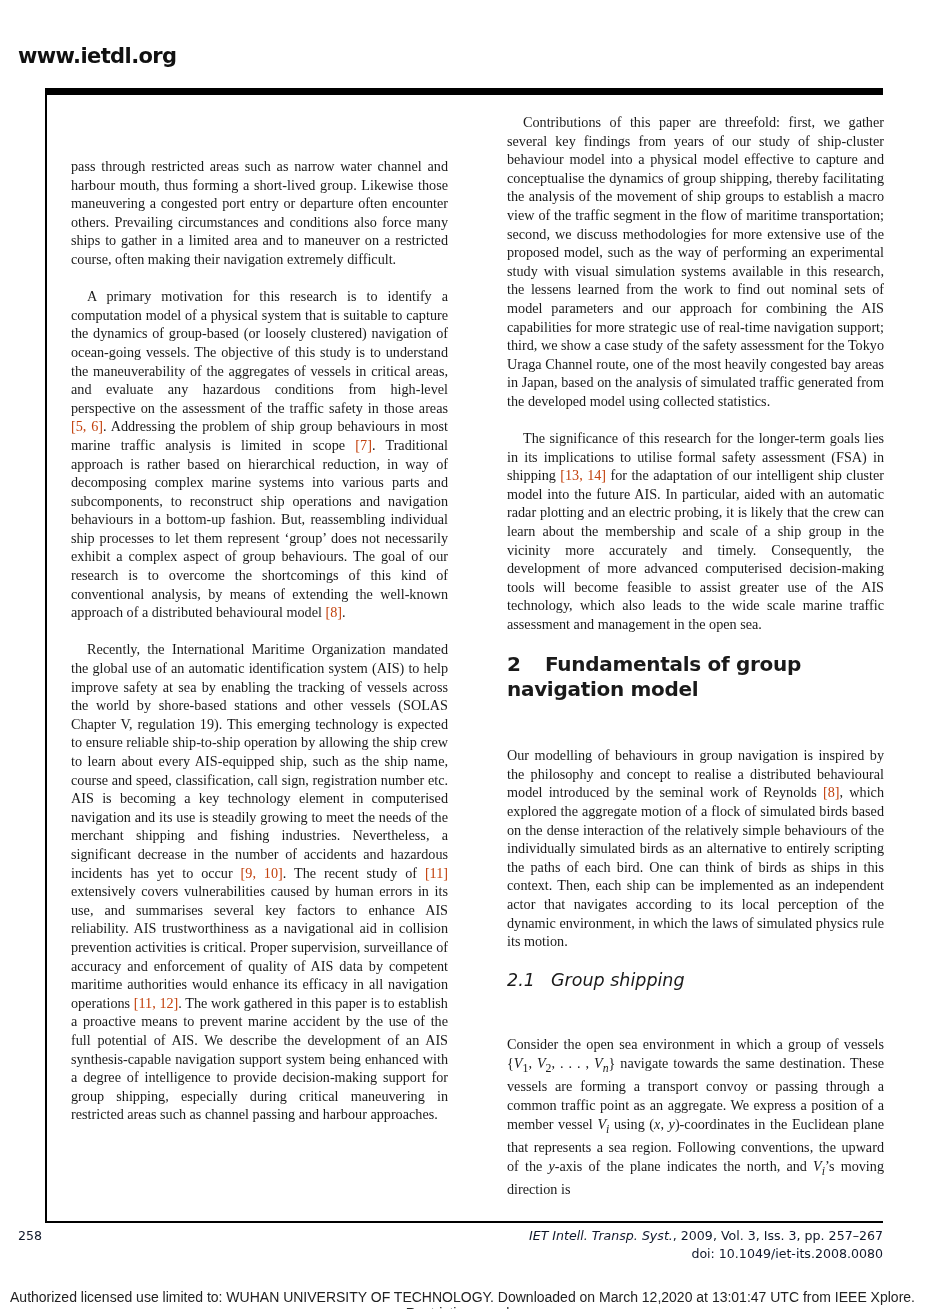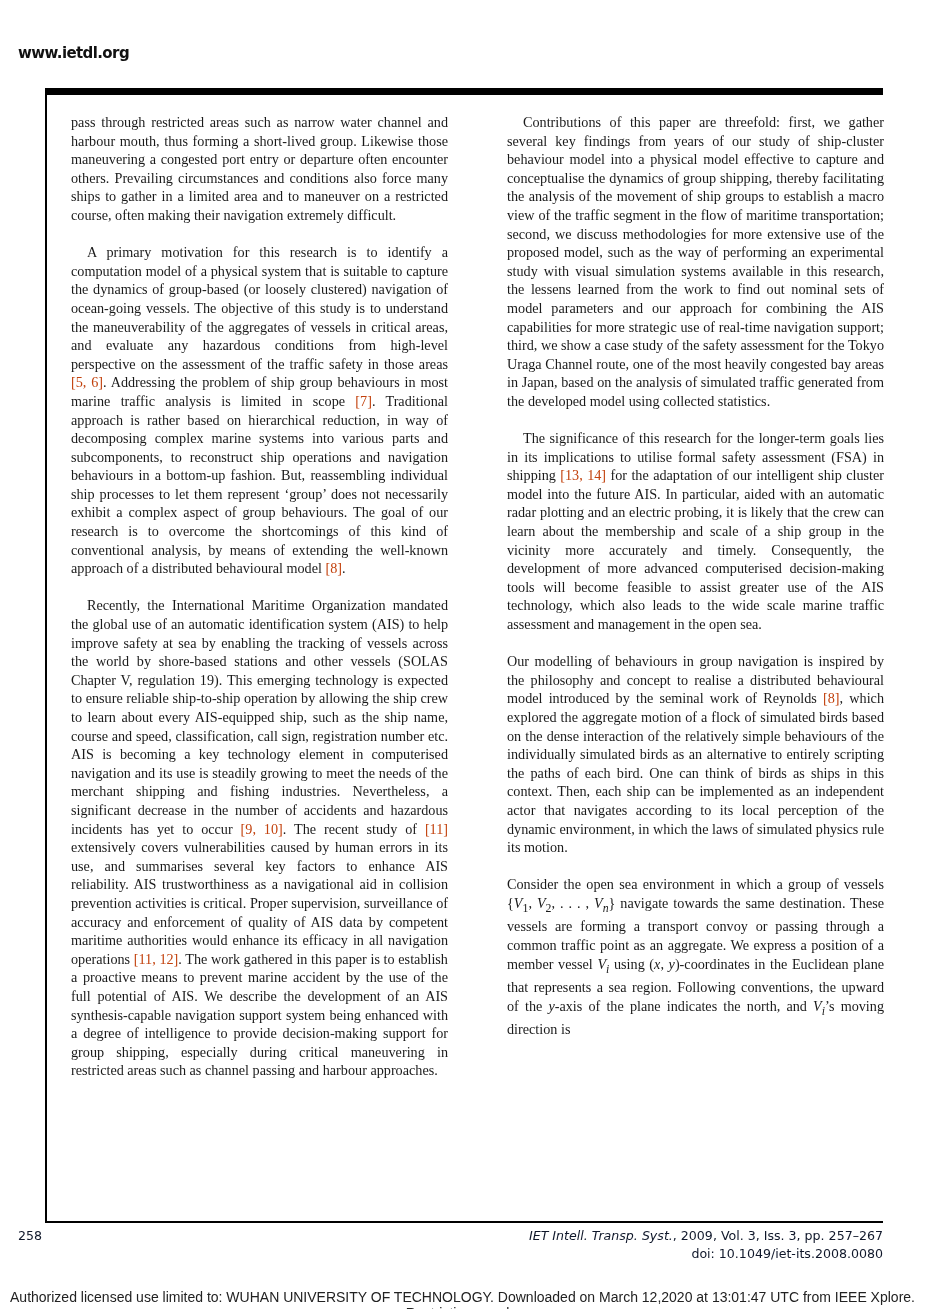--- a/index.html
+++ b/index.html
@@ -1,26 +1,26 @@
 <!DOCTYPE html>
 <html><head>
 <meta charset="utf-8">
 <style>
   html, body { margin:0; padding:0; background:#ffffff; }
   body { width:925px; height:1309px; position:relative; overflow:hidden; color:#1a1a1a; }
-  .site { position:absolute; left:18px; top:44px; font-family:"DejaVu Sans", sans-serif; font-weight:bold; font-size:15px; letter-spacing:-0.6px; color:#111; }
+  .site { position:absolute; left:18px; top:44px; font-family:"DejaVu Sans", sans-serif; font-weight:bold; font-size:21px; letter-spacing:-0.6px; color:#111; }
   .topbar { position:absolute; left:45px; top:88px; width:838px; height:7px; background:#000; }
   .leftrule { position:absolute; left:45px; top:88px; width:2px; height:1135px; background:#000; }
   .bottomrule { position:absolute; left:45px; top:1221px; width:838px; height:1.5px; background:#000; }
   .col { position:absolute; top:113px; width:377px; font-family:"Liberation Serif", serif; font-size:14.2px; line-height:18.6px; text-align:justify; hyphens:none; }
   .col.left { left:71px; }
   .col.right { left:507px; }
   .col p { margin:0 0 18.6px 0; }
   .col p.indent { text-indent:16px; }
-  .col p.noindent { text-indent:0; }
+  .col p.noindent { text-indent:0;margin-top:44px; }
   .ref { color:#c2410c; }
   .h2 { font-family:"DejaVu Sans", sans-serif; font-weight:bold; font-size:20px; line-height:25px; margin:8px 0 6px 0; text-align:left; letter-spacing:-0.3px; }
   .h2 .num { display:inline-block; width:38px; }
   .h3 { font-family:"DejaVu Sans", sans-serif; font-style:italic; font-size:17.5px; line-height:22px; margin:8px 0 8px 0; text-align:left; }
   .h3 .num { display:inline-block; width:44px; }
   .foot { position:absolute; font-family:"DejaVu Sans", sans-serif; font-size:12.6px; color:#0f172a; }
   .foot.pg { left:18px; top:1228px; }
   .foot.copy { left:18px; top:1314px; }
   .foot.cite { right:42px; top:1228px; text-align:left; }
   .foot.doi { right:42px; top:1246px; text-align:center; }
@@ -37,21 +37,23 @@
 
 <div class="col left">
   <p class="noindent">pass through restricted areas such as narrow water channel and harbour mouth, thus forming a short-lived group. Likewise those maneuvering a congested port entry or departure often encounter others. Prevailing circumstances and conditions also force many ships to gather in a limited area and to maneuver on a restricted course, often making their navigation extremely difficult.</p>
   <p class="indent"><span>A primary motivation for this research is to identify a computation model of a physical system that is suitable to capture the dynamics of group-based (or loosely clustered) navigation of ocean-going vessels. The objective of this study is to understand the maneuverability of the aggregates of vessels in critical areas, and evaluate any hazardous conditions from high-level perspective on the assessment of the traffic safety in those areas </span><span class="ref">[5, 6]</span><span>. Addressing the problem of ship group behaviours in most marine traffic analysis is limited in scope </span><span class="ref">[7]</span><span>. Traditional approach is rather based on hierarchical reduction, in way of decomposing complex marine systems into various parts and subcomponents, to reconstruct ship operations and navigation behaviours in a bottom-up fashion. But, reassembling individual ship processes to let them represent ‘group’ does not necessarily exhibit a complex aspect of group behaviours. The goal of our research is to overcome the shortcomings of this kind of conventional analysis, by means of extending the well-known approach of a distributed behavioural model </span><span class="ref">[8]</span><span>.</span></p>
   <p class="indent"><span>Recently, the International Maritime Organization mandated the global use of an automatic identification system (AIS) to help improve safety at sea by enabling the tracking of vessels across the world by shore-based stations and other vessels (SOLAS Chapter V, regulation 19). This emerging technology is expected to ensure reliable ship-to-ship operation by allowing the ship crew to learn about every AIS-equipped ship, such as the ship name, course and speed, classification, call sign, registration number etc. AIS is becoming a key technology element in computerised navigation and its use is steadily growing to meet the needs of the merchant shipping and fishing industries. Nevertheless, a significant decrease in the number of accidents and hazardous incidents has yet to occur </span><span class="ref">[9, 10]</span><span>. The recent study of </span><span class="ref">[11]</span><span> extensively covers vulnerabilities caused by human errors in its use, and summarises several key factors to enhance AIS reliability. AIS trustworthiness as a navigational aid in collision prevention activities is critical. Proper supervision, surveillance of accuracy and enforcement of quality of AIS data by competent maritime authorities would enhance its efficacy in all navigation operations </span><span class="ref">[11, 12]</span><span>. The work gathered in this paper is to establish a proactive means to prevent marine accident by the use of the full potential of AIS. We describe the development of an AIS synthesis-capable navigation support system being enhanced with a degree of intelligence to provide decision-making support for group shipping, especially during critical maneuvering in restricted areas such as channel passing and harbour approaches.</span></p>
 </div>
 
 <div class="col right">
   <p class="indent">Contributions of this paper are threefold: first, we gather several key findings from years of our study of ship-cluster behaviour model into a physical model effective to capture and conceptualise the dynamics of group shipping, thereby facilitating the analysis of the movement of ship groups to establish a macro view of the traffic segment in the flow of maritime transportation; second, we discuss methodologies for more extensive use of the proposed model, such as the way of performing an experimental study with visual simulation systems available in this research, the lessens learned from the work to find out nominal sets of model parameters and our approach for combining the AIS capabilities for more strategic use of real-time navigation support; third, we show a case study of the safety assessment for the Tokyo Uraga Channel route, one of the most heavily congested bay areas in Japan, based on the analysis of simulated traffic generated from the developed model using collected statistics.</p>
   <p class="indent"><span>The significance of this research for the longer-term goals lies in its implications to utilise formal safety assessment (FSA) in shipping </span><span class="ref">[13, 14]</span><span> for the adaptation of our intelligent ship cluster model into the future AIS. In particular, aided with an automatic radar plotting and an electric probing, it is likely that the crew can learn about the membership and scale of a ship group in the vicinity more accurately and timely. Consequently, the development of more advanced computerised decision-making tools will become feasible to assist greater use of the AIS technology, which also leads to the wide scale marine traffic assessment and management in the open sea.</span></p>
+  <div class="h2"><span class="num">2</span><span>Fundamentals of group navigation model</span></div>
   <p class="noindent"><span>Our modelling of behaviours in group navigation is inspired by the philosophy and concept to realise a distributed behavioural model introduced by the seminal work of Reynolds </span><span class="ref">[8]</span><span>, which explored the aggregate motion of a flock of simulated birds based on the dense interaction of the relatively simple behaviours of the individually simulated birds as an alternative to entirely scripting the paths of each bird. One can think of birds as ships in this context. Then, each ship can be implemented as an independent actor that navigates according to its local perception of the dynamic environment, in which the laws of simulated physics rule its motion.</span></p>
+  <div class="h3"><span class="num">2.1</span><span>Group shipping</span></div>
   <p class="noindent"><span>Consider the open sea environment in which a group of vessels {</span><i class="m">V</i><sub>1</sub><span>, </span><i class="m">V</i><sub>2</sub><span>, . . . , </span><i class="m">V</i><sub><i>n</i></sub><span>} navigate towards the same destination. These vessels are forming a transport convoy or passing through a common traffic point as an aggregate. We express a position of a member vessel </span><i class="m">V</i><sub><i>i</i></sub><span> using (</span><i class="m">x</i><span>, </span><i class="m">y</i><span>)-coordinates in the Euclidean plane that represents a sea region. Following conventions, the upward of the </span><i class="m">y</i><span>-axis of the plane indicates the north, and </span><i class="m">V</i><sub><i>i</i></sub><span>’s moving direction is</span></p>
 </div>
 
 <div class="foot pg">258</div>
 <div class="foot copy">© The Institution of Engineering and Technology 2009</div>
 <div class="foot cite"><i>IET Intell. Transp. Syst.</i><span>, 2009, Vol. 3, Iss. 3, pp. 257–267</span></div>
 <div class="foot doi">doi: 10.1049/iet-its.2008.0080</div>
 <div class="auth">Authorized licensed use limited to: WUHAN UNIVERSITY OF TECHNOLOGY. Downloaded on March 12,2020 at 13:01:47 UTC from IEEE Xplore.  Restrictions apply.</div>
 
 </body></html>

